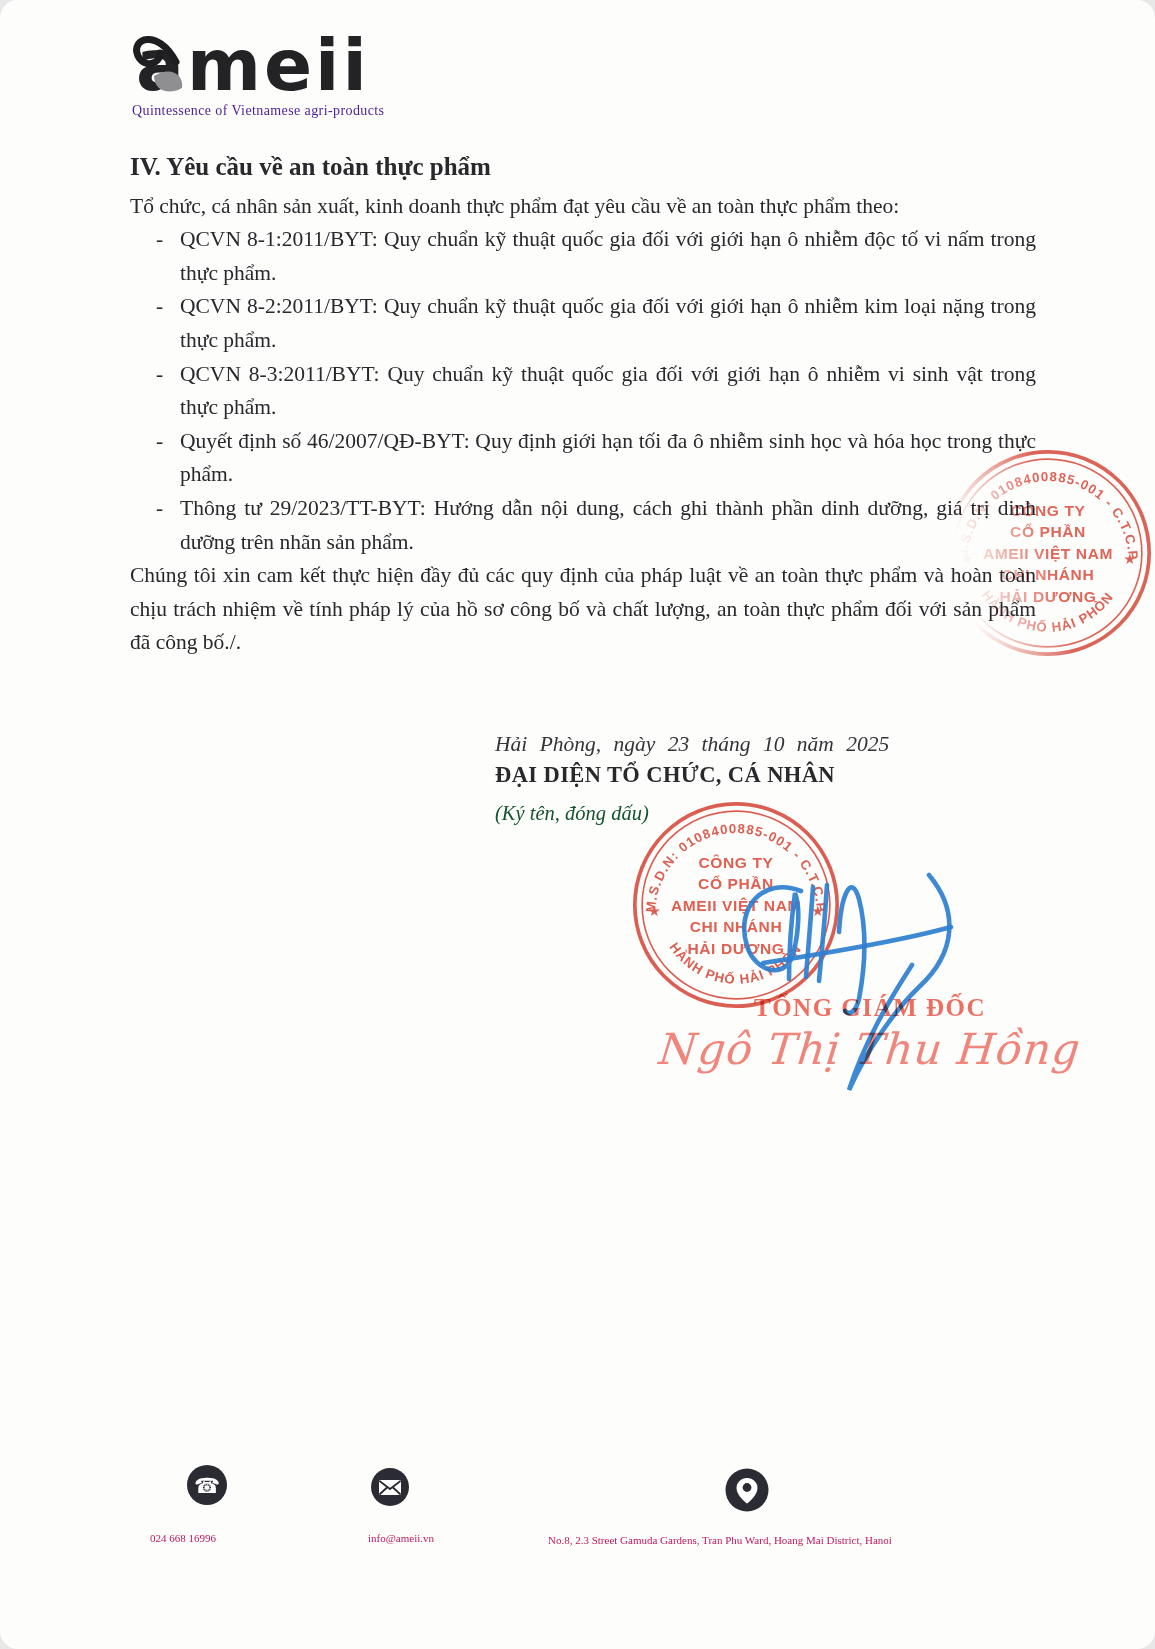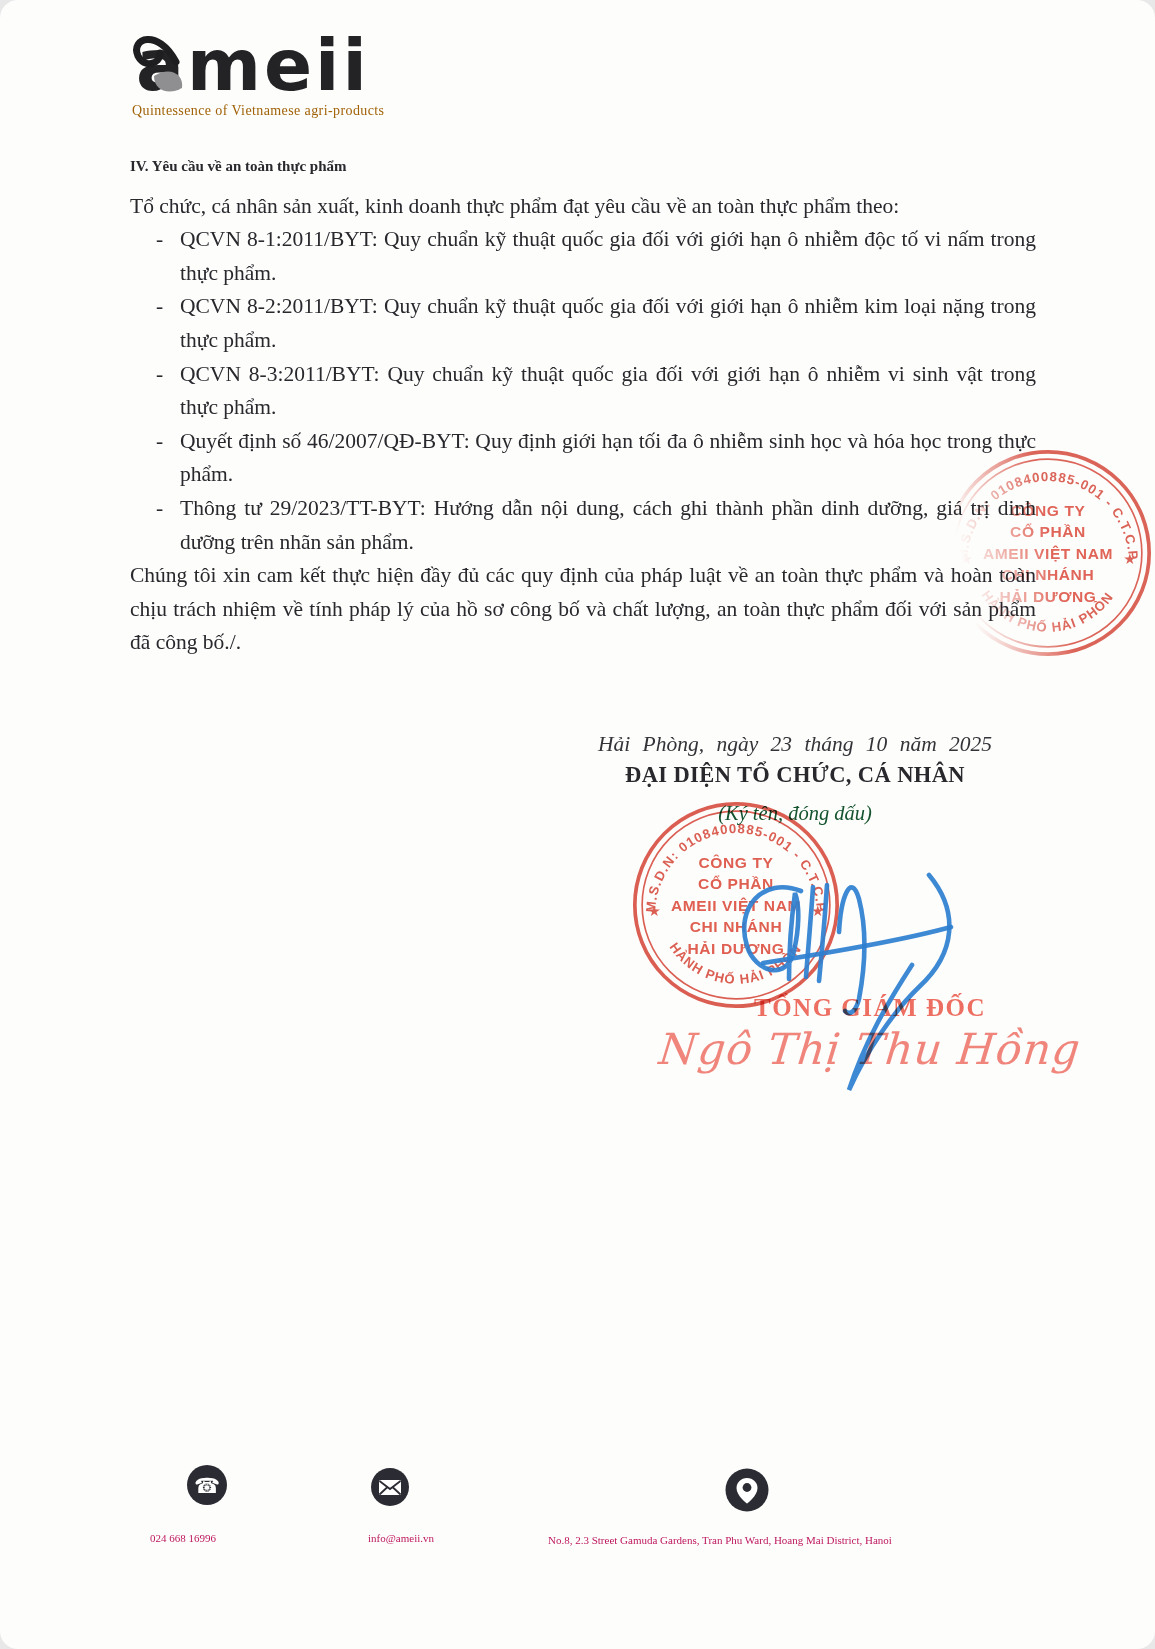--- a/index.html
+++ b/index.html
@@ -5,32 +5,32 @@
   html,body{margin:0;padding:0;background:#e8e8e8;}
   .page{
     position:relative;width:1155px;height:1649px;margin:0 auto;
     background:#fdfdfc;overflow:hidden;
     font-family:"Liberation Serif",serif;color:#28282d;border-radius:18px;
   }
   
   .logo{position:absolute;left:132px;top:30px;}
   .brand{font-family:"DejaVu Sans",sans-serif;font-weight:bold;font-size:71px;
          letter-spacing:3px;color:#232326;line-height:1;position:relative;left:4px;top:0;}
-  .tagline{font-size:14px;color:#a16207;letter-spacing:.4px;margin-top:2px;}
+  .tagline{font-size:14px;color:#4c1d95;letter-spacing:.4px;margin-top:2px;}
   .logo-decor{position:absolute;left:-8px;top:-12px;pointer-events:none;}
   
   .doc{position:absolute;left:130px;top:150px;width:906px;font-size:21.5px;line-height:33.6px;text-align:justify;}
-  .doc h2{font-size:15px;margin:0 0 6px 0;font-weight:bold;}
+  .doc h2{font-size:25px;margin:0 0 6px 0;font-weight:bold;}
   .doc p{margin:0;}
   ul.regs{list-style:none;margin:0;padding:0;}
   ul.regs li{position:relative;padding-left:50px;}
   ul.regs li::before{content:"-";position:absolute;left:26px;top:0;}
   .commit{margin-top:0;}
   
-  .sigblock{position:absolute;left:495px;top:732px;width:600px;text-align:center;}
+  .sigblock{position:absolute;left:495px;top:732px;width:600px;text-align:left;}
   .placedate{font-style:italic;font-size:21.5px;word-spacing:7px;color:#333338;}
   .rep{font-weight:bold;font-size:22.5px;letter-spacing:.4px;margin-top:5px;}
   .instr{font-style:italic;font-size:20.5px;color:#14532d;margin-top:14px;}
   .director{position:absolute;left:570px;top:994px;width:600px;text-align:center;}
   .director .title{color:#ed6f62;font-weight:bold;font-size:25px;letter-spacing:1.5px;font-family:"Liberation Serif",serif;}
   .director .name{color:#f0857c;font-size:43px;font-style:italic;font-family:"DejaVu Serif",serif;
                   margin-top:2px;transform:skewX(-6deg);letter-spacing:1px;}
   
   .ink-layer{position:absolute;left:0;top:0;width:1155px;height:1649px;mix-blend-mode:multiply;pointer-events:none;}
   .stamp{color:#d84a3c;opacity:.88;}

